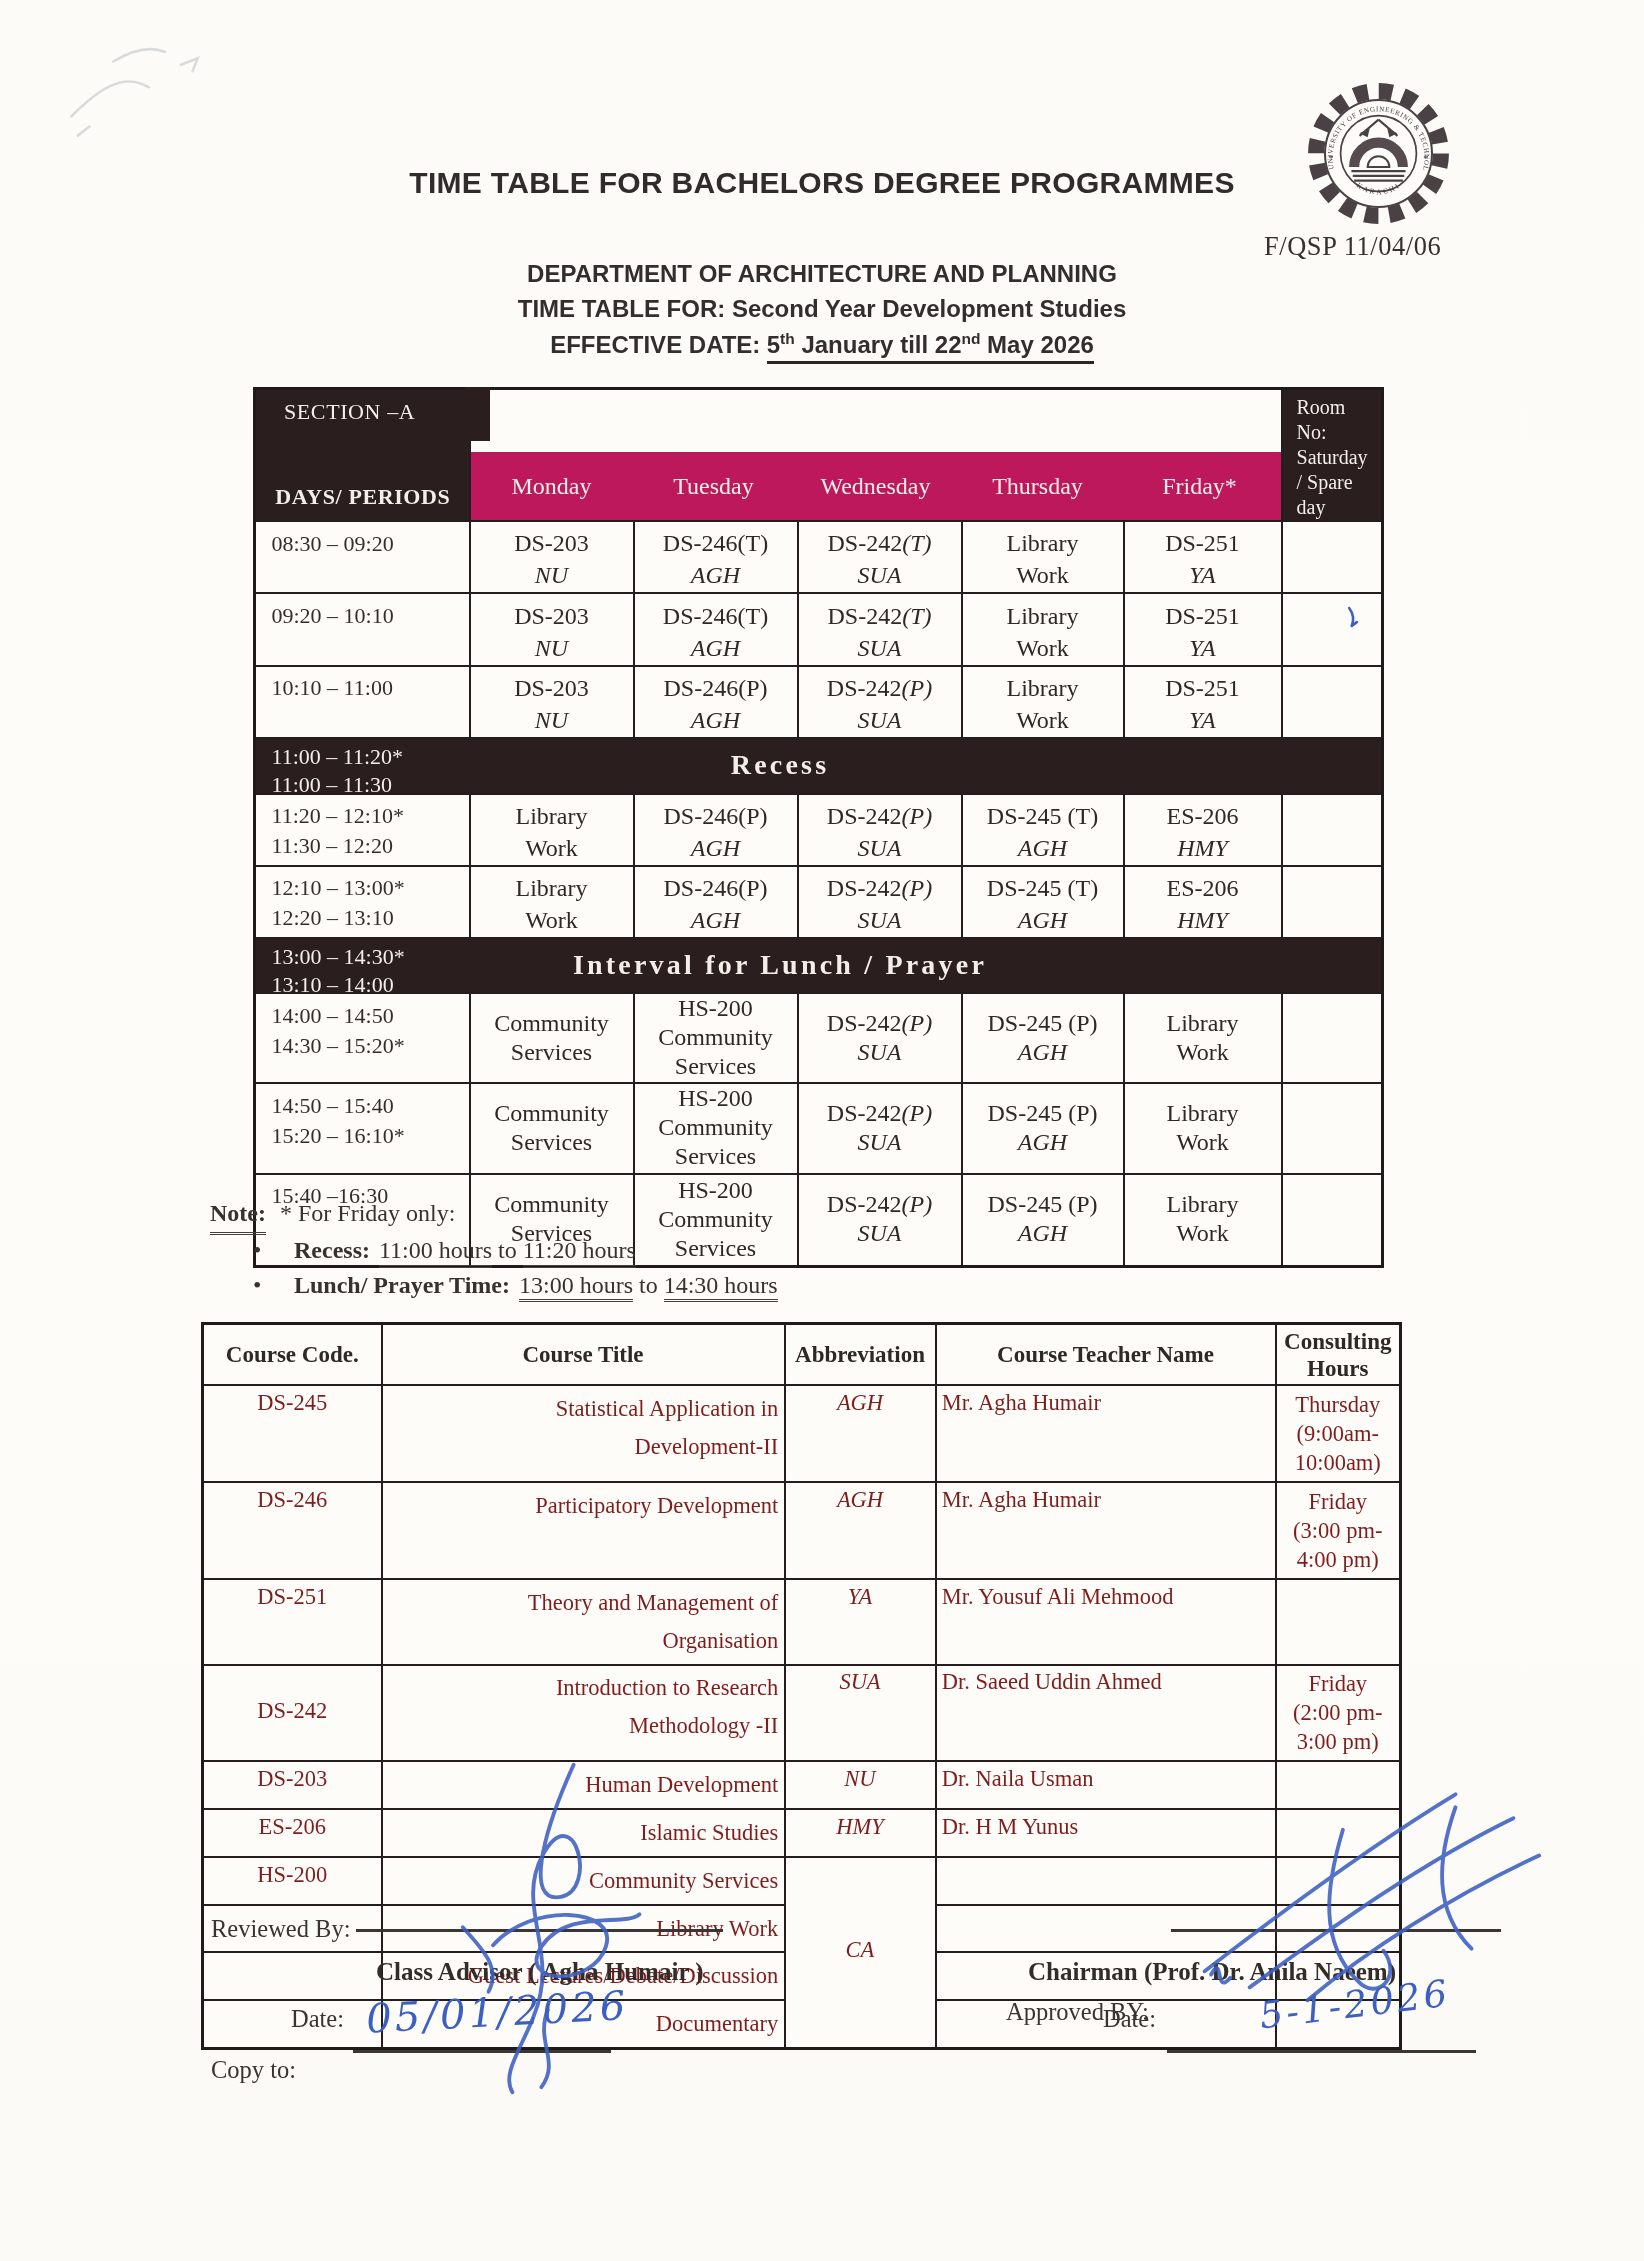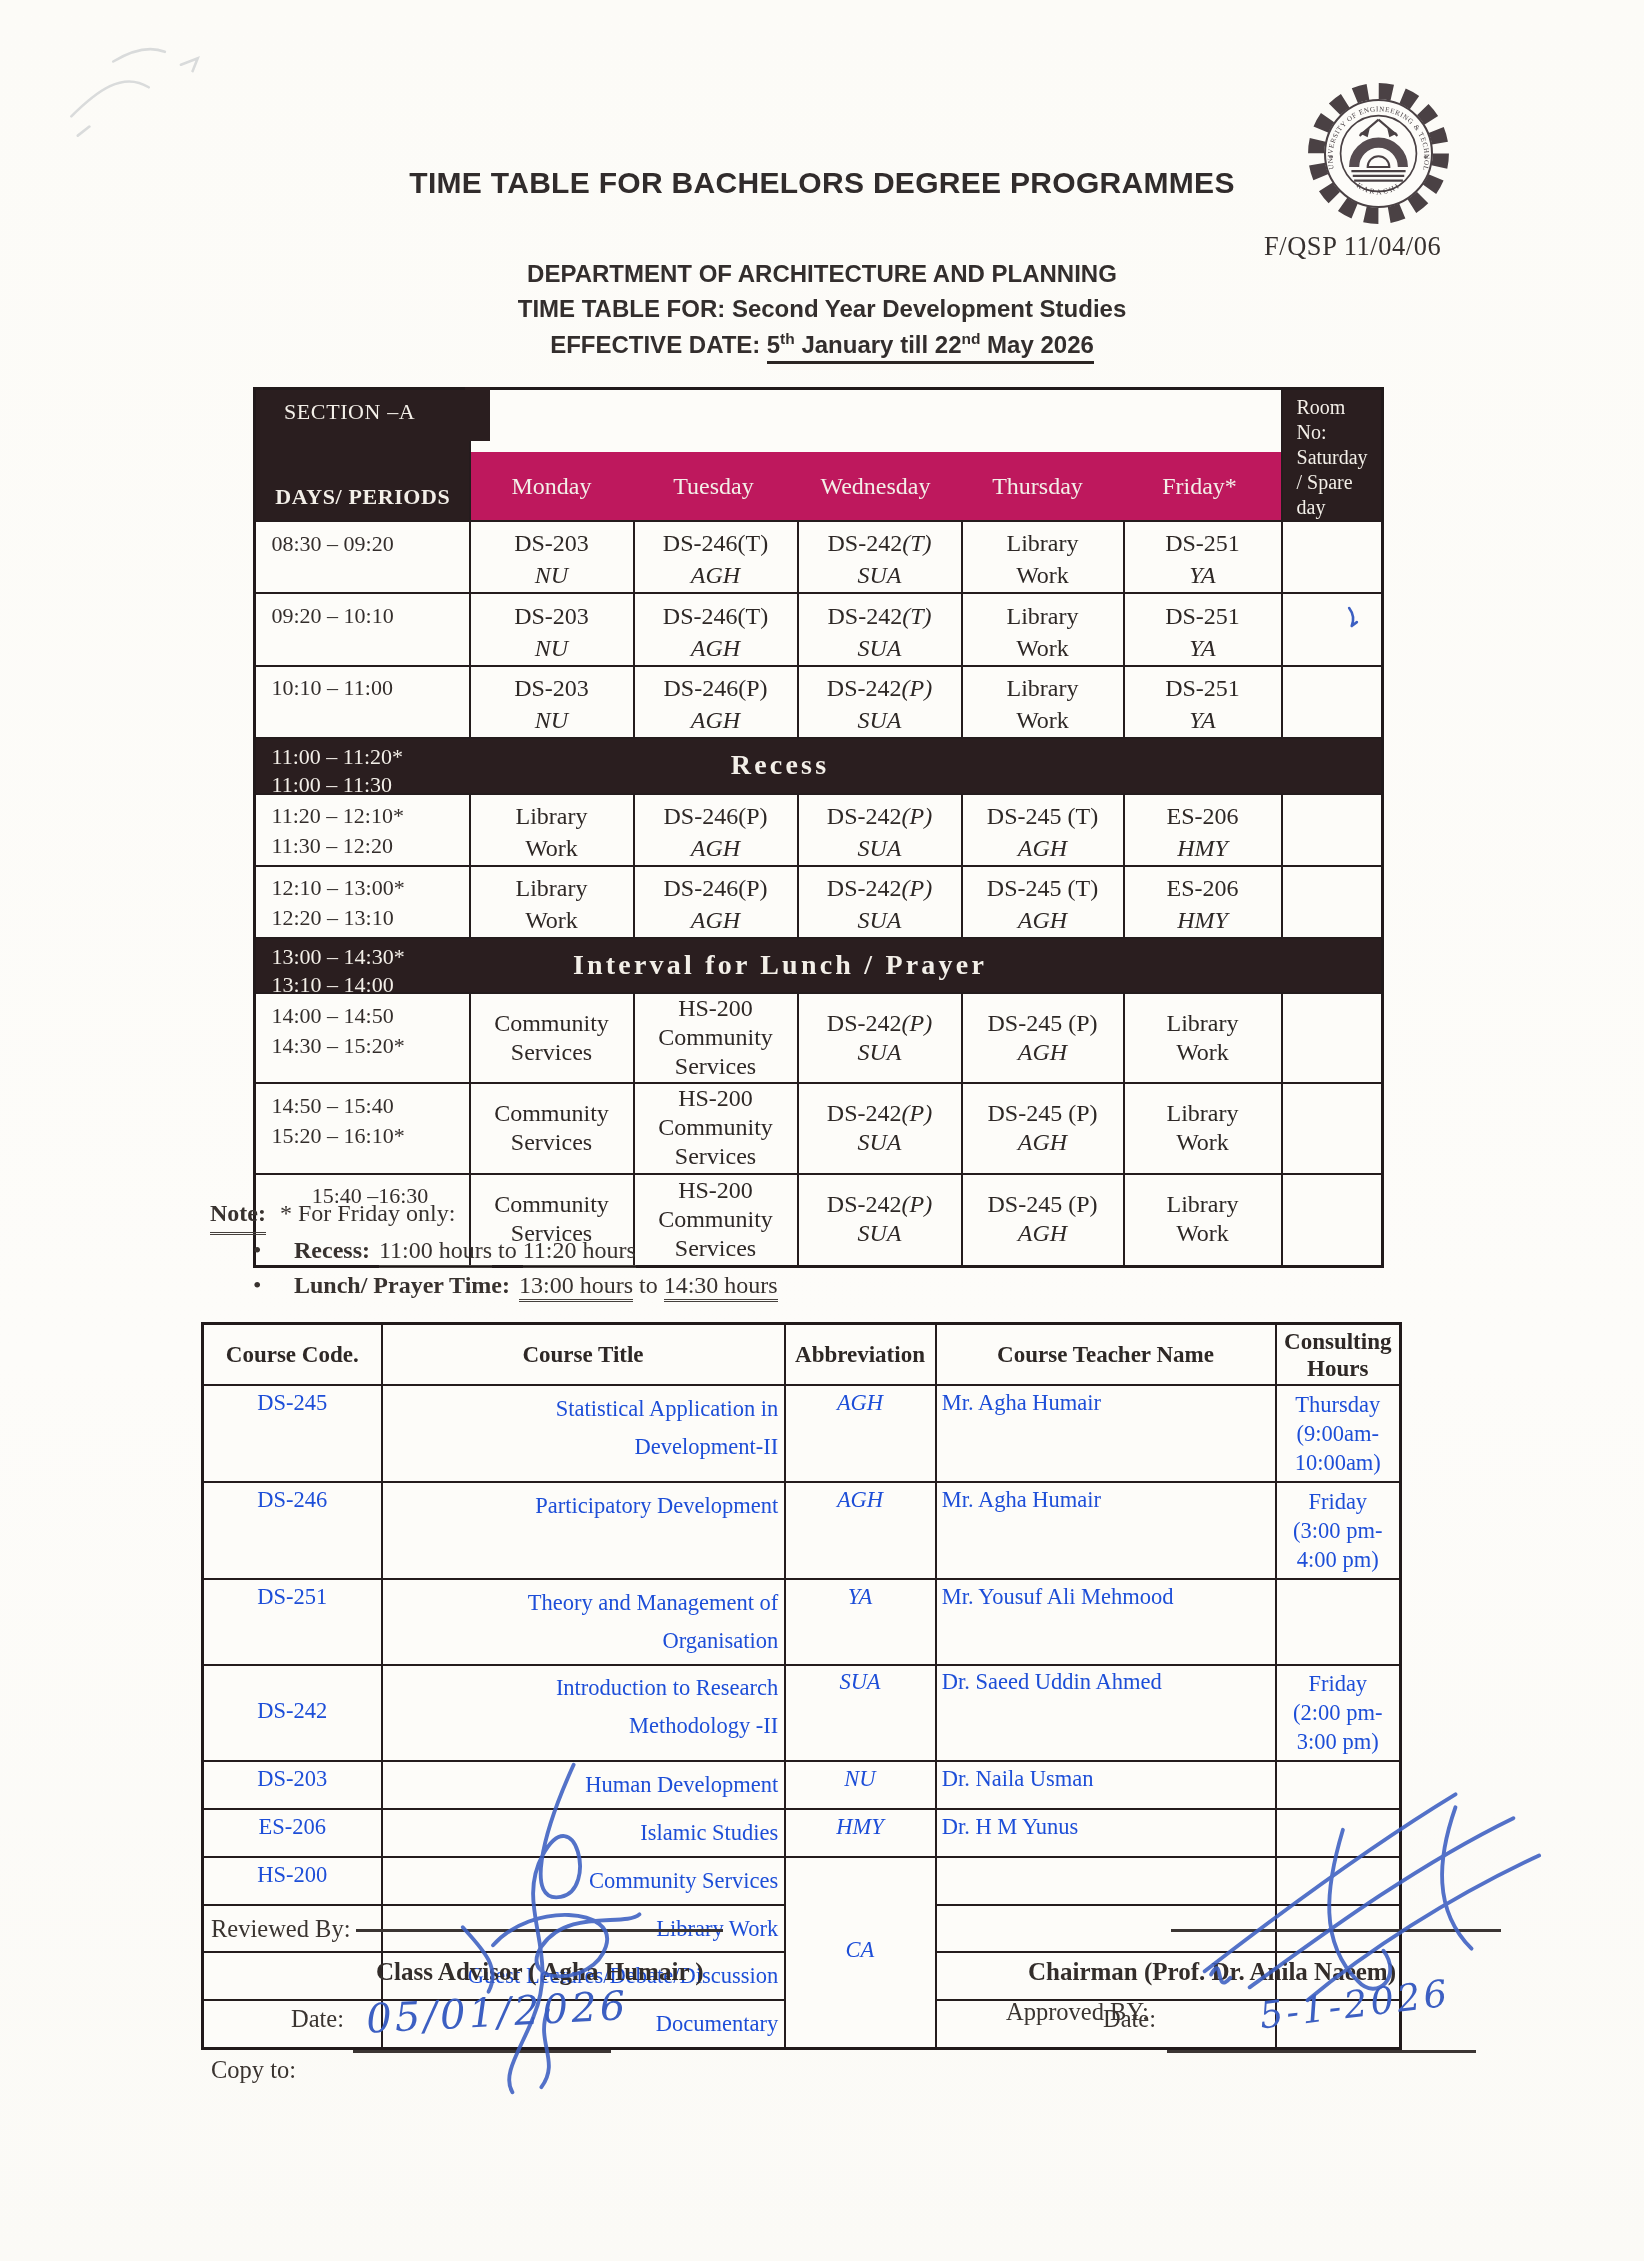--- a/index.html
+++ b/index.html
@@ -60,21 +60,21 @@
   .note .dot { display:inline-block; width:41px; }
   .note .bl { font-weight:700; margin-right:9px; }
   .u2 { border-bottom:3.9px double #45403c; padding-bottom:1.3px; }
 
   
   .ct-wrap { left:201px; top:1322px; }
   table.ct { border-collapse:collapse; table-layout:fixed; width:1198px;
     background:#fdfcf9; border:3.2px solid #211a1b; }
   table.ct th { border:2.6px solid #241c1d; font-weight:700; font-size:23px;
     color:#2e2826; padding:2.6px 3.9px; line-height:27px; }
-  table.ct td { border:2.6px solid #241c1d; font-size:22.5px; color:#1d4ed8;
+  table.ct td { border:2.6px solid #241c1d; font-size:22.5px; color:#7f1d1d;
     vertical-align:top; padding:3.9px 5.2px; }
   td.ccode { text-align:center; padding-top:7.7px; }
   td.ctitle { text-align:right; padding-left:15.5px; white-space:pre-line; line-height:38px; }
   td.cabbr { text-align:center; font-style:italic; padding-top:7.7px; }
   td.cteacher { text-align:left; padding-left:15.5px; }
   td.chours { text-align:center; white-space:pre-line; line-height:29px; font-size:22px; }
   table.ct td.vmid { vertical-align:middle; padding-top:0; }
 
   
   .flabel { font-size:24.5px; color:#3a3430; }
@@ -357,21 +357,21 @@
               <div><span>DS-245 (P)</span></div>
               <div><span class="i">AGH</span></div>
             </td>
             <td class="cell vmid">
               <div><span>Library</span></div>
               <div><span>Work</span></div>
             </td>
             <td class="cell"></td>
           </tr>
           <tr>
-            <td class="time" style="height: 84px; text-align: center;">
+            <td class="time" style="height: 84px;">
               <div>15:40 –16:30</div>
             </td>
             <td class="cell vmid">
               <div><span>Community</span></div>
               <div><span>Services</span></div>
             </td>
             <td class="cell vmid">
               <div><span>HS-200</span></div>
               <div><span>Community</span></div>
               <div><span>Services</span></div>

